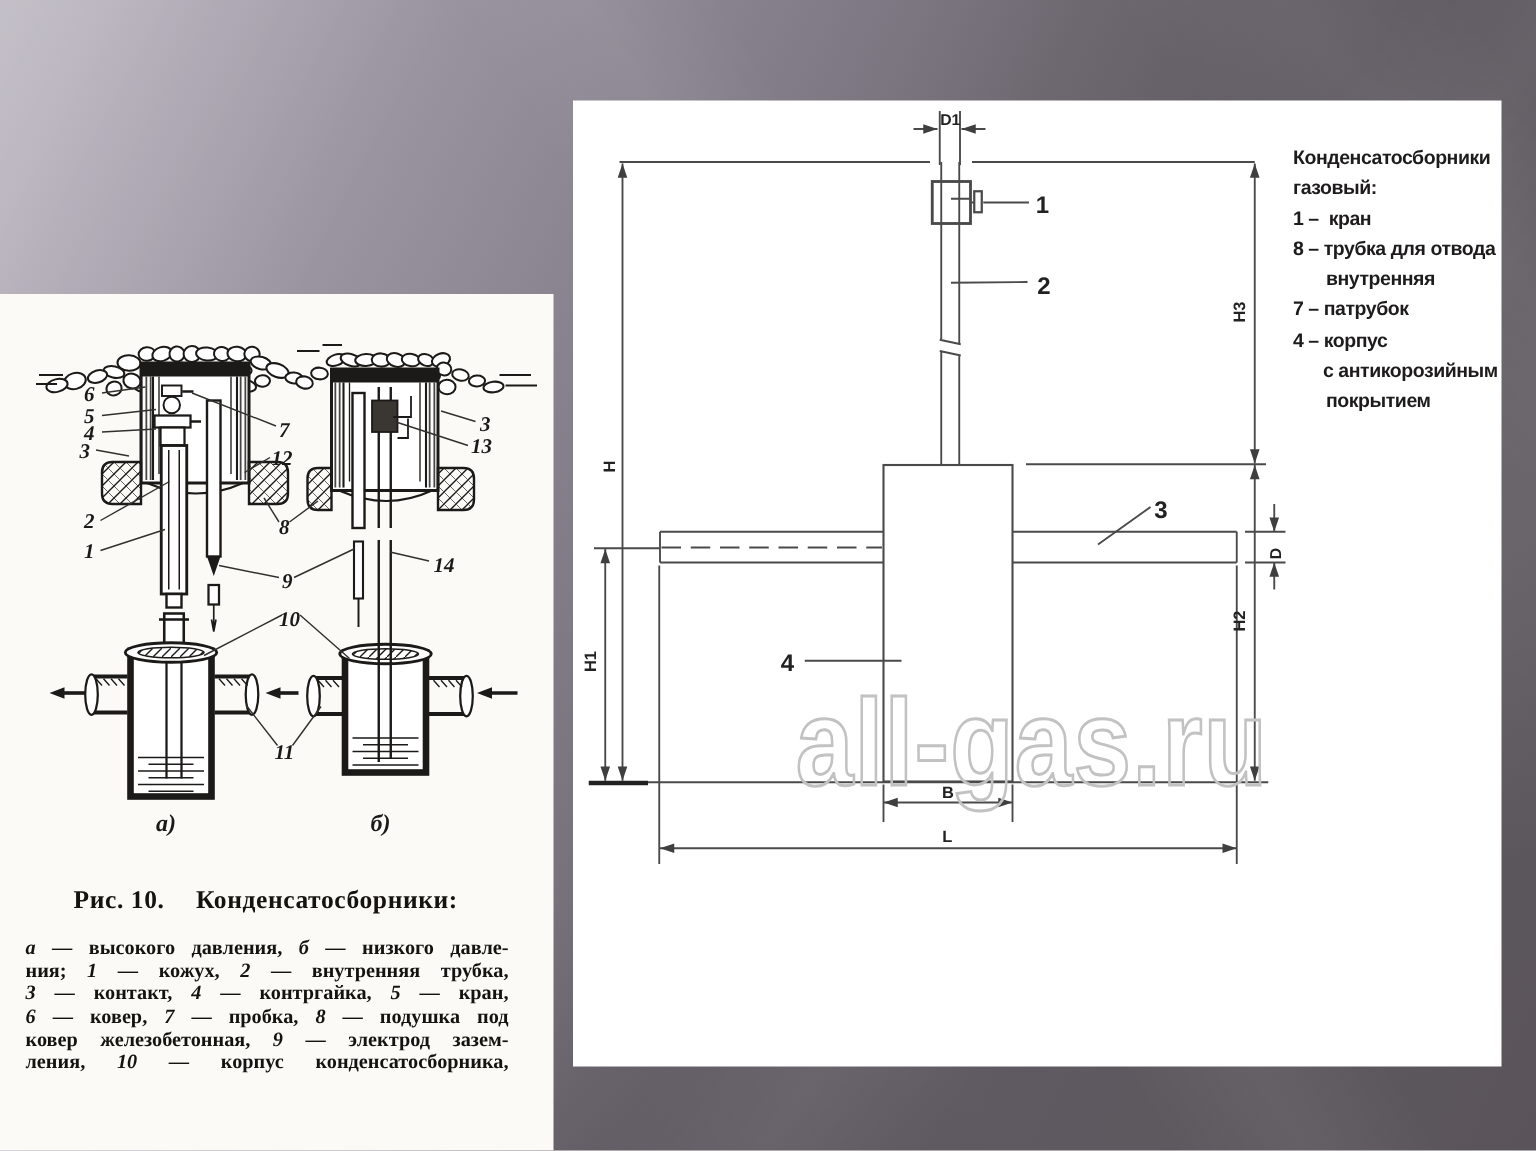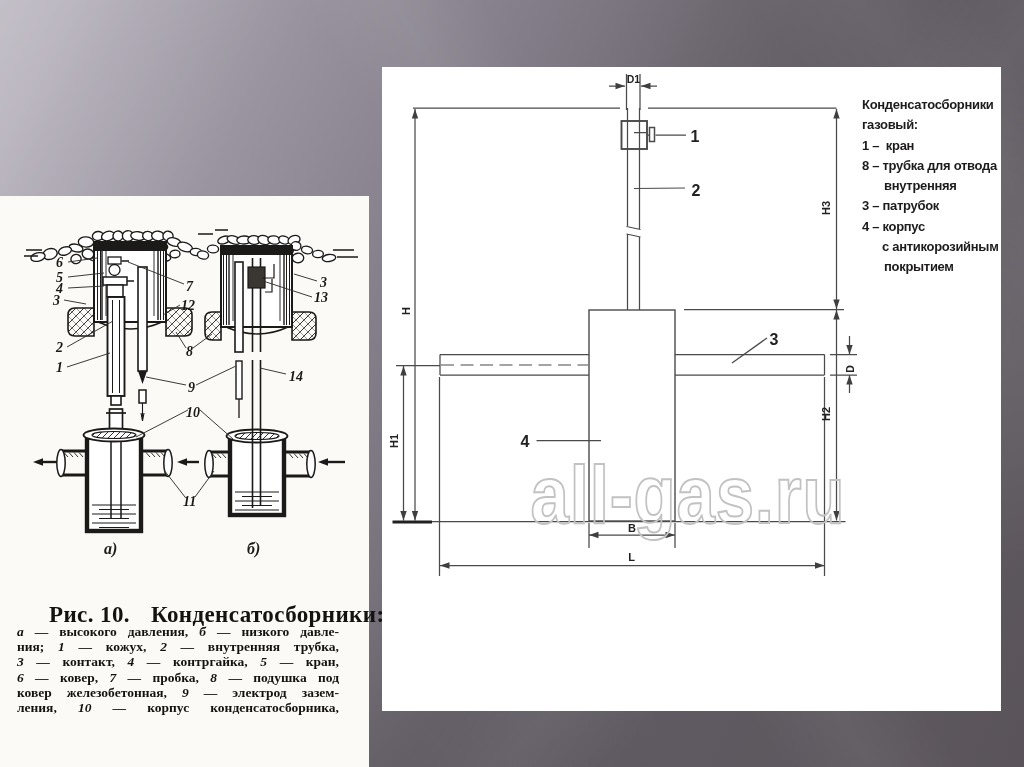--- a/index.html
+++ b/index.html
@@ -14,21 +14,21 @@
   .streaks{position:absolute;left:0;top:0;width:1024px;height:767px;
     background:
       linear-gradient(58deg, rgba(255,255,255,0) 52%, rgba(255,255,255,0.05) 58%, rgba(255,255,255,0) 64%),
       linear-gradient(125deg, rgba(255,255,255,0) 60%, rgba(255,255,255,0.05) 67%, rgba(255,255,255,0) 74%),
       linear-gradient(50deg, rgba(255,255,255,0) 83%, rgba(255,255,255,0.04) 90%, rgba(255,255,255,0) 97%);
   }
   .panelL{position:absolute;left:0;top:196px;width:369px;height:571px;background:#fbfaf7;}
   .panelR{position:absolute;left:382px;top:67px;width:619px;height:644px;background:#ffffff;}
   .cap{position:absolute;left:0px;top:391px;width:369px;color:#151310;
        font-family:"Liberation Serif",serif;font-weight:700;font-size:13.5px;}
-  .cap .t{position:absolute;left:49px;top:15px;white-space:nowrap;font-size:23px;letter-spacing:0.4px;}
+  .cap .t{position:absolute;left:49px;top:3px;white-space:nowrap;font-size:17px;letter-spacing:0.4px;}
   .cap .t span{margin-left:21px;}
   .cap .b{position:absolute;left:17px;top:37px;width:322px;line-height:15.2px;font-family:Liberation Serif, serif;}
   .cap .b div{text-align:justify;text-align-last:justify;}
   .cap .b div.last{text-align:center;text-align-last:center;}
   .leg{position:absolute;left:480px;top:28px;width:160px;color:#1d1b1c;
        font-weight:700;font-size:13px;line-height:20.3px;letter-spacing:-0.3px;}
   .leg div{white-space:nowrap;}
 </style>
 </head>
 <body>
@@ -270,18 +270,18 @@
 <text x="632" y="532" font-family="Liberation Sans, sans-serif" font-weight="bold" font-size="11" fill="#222222" text-anchor="middle">B</text>
 <text x="631.5" y="561" font-family="Liberation Sans, sans-serif" font-weight="bold" font-size="11" fill="#222222" text-anchor="middle">L</text>
 <text x="688" y="523" text-anchor="middle" font-family="Liberation Sans, sans-serif" font-weight="bold" font-size="82" fill="none" stroke="#c2c2c2" stroke-width="2" letter-spacing="1" textLength="315" lengthAdjust="spacingAndGlyphs">all-gas.ru</text>
   </svg>
   <div class="leg">
     <div>Конденсатосборники</div>
     <div>газовый:</div>
     <div>1 –&nbsp; кран</div>
     <div>8 – трубка для отвода</div>
     <div style="padding-left:22px">внутренняя</div>
-    <div>3 – патрубок</div>
+    <div>7 – патрубок</div>
     <div>4 – корпус</div>
     <div style="padding-left:20px">с антикорозийным</div>
     <div style="padding-left:22px">покрытием</div>
   </div>
 </div>
 
 </body></html>

